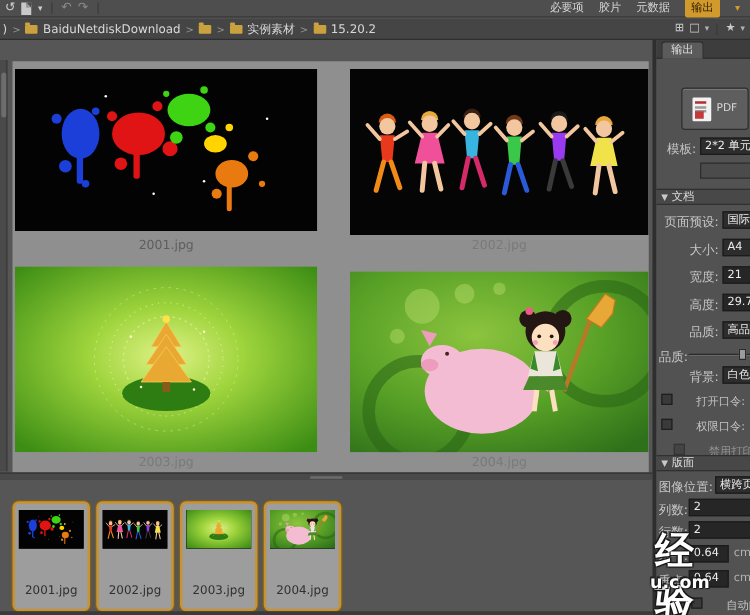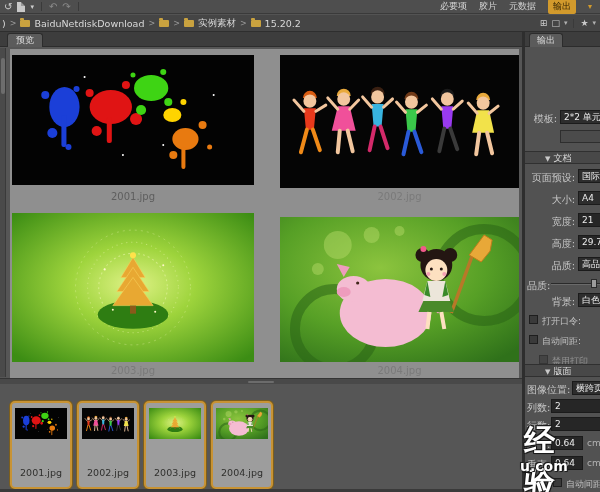--- a/index.html
+++ b/index.html
@@ -75,24 +75,24 @@
   .pdf-ic::before { content:''; position:absolute; left:2px; top:3px; width:9px; height:2px; background:#b03030; box-shadow:0 4px 0 #9a9a9a, 0 7px 0 #9a9a9a; }
   .pdf-ic::after { content:''; position:absolute; left:2px; bottom:2px; width:7px; height:6px; background:#c23a3a; }
   .op-row { position:absolute; left:0; width:100%; height:15px; }
   .op-lbl { position:absolute; top:2px; font-size:10px; color:#c6c6c6; text-align:right; white-space:nowrap; }
   .op-field { position:absolute; top:0; height:14px; background:#262626; border:1px solid #1b1b1b;
     color:#ececec; font-size:9px; line-height:12px; padding:0 3px; white-space:nowrap; overflow:hidden; cursor:default; }
   .op-dd { background:#2d2d2d; }
   .op-unit { position:absolute; top:2px; color:#b2b2b2; font-size:9px; }
   .sec-hdr { position:absolute; left:0; width:100%; height:13px; background:#484848;
     border-top:1px solid #303030; border-bottom:1px solid #303030; color:#dcdcdc;
-    font-size:9px; line-height:12px; padding-left:20px; cursor:default; }
+    font-size:9px; line-height:12px; padding-left:4px; cursor:default; }
   .sec-hdr .tri { font-size:7px; margin-right:3px; color:#c9c9c9; }
   .chk { position:absolute; top:2px; width:9px; height:9px; background:#3a3a3a; border:1px solid #1e1e1e; cursor:default; }
-  .chk-lbl { position:absolute; top:2px; font-size:9px; color:#c2c2c2; white-space:nowrap; }
+  .chk-lbl { position:absolute; top:2px; font-size:9px; color:#c2c2c2; white-space:nowrap;margin-left:15px; }
   .dim-row { opacity:.55; }
   .slider-groove { position:absolute; top:6px; height:2px; background:#2a2a2a; border-bottom:1px solid #6a6a6a; }
   .slider-knob { position:absolute; top:2px; width:6px; height:9px; background:#9c9c9c; border:1px solid #2a2a2a; }
   .refresh-bar { position:absolute; background:#4b4b4b; border:1px solid #2e2e2e; height:13px; cursor:default; }
 
   
   .watermark { position:absolute; z-index:50; pointer-events:none; color:#fff; }
   .wm1 { position:absolute; left:524px; top:420px; font-size:31px; font-weight:bold; letter-spacing:1px;
     text-shadow:0 0 2px #000,1px 1px 0 #222,-1px -1px 0 #222,1px -1px 0 #222,-1px 1px 0 #222; }
   .wm2 { position:absolute; left:520px; top:458px; font-size:14px; font-weight:bold;
@@ -324,23 +324,20 @@
       <span class="ci">⊞</span>
       <span class="ci">□</span>
       <span class="ci-caret">▾</span>
       <span class="tb-sep"></span>
       <span class="star">★</span>
       <span class="ci-caret">▾</span>
     </div>
   </div>
 
   <div class="preview-panel">
-    <div class="tabstrip">
-      <span class="tab">预览</span>
-    </div>
     <div class="left-strip">
         <div class="handle"></div>
       </div>
     <div class="sheet">
       <div class="cell-img" style="left:2px;top:6px;width:242px;height:130px">
           <svg preserveAspectRatio="none">
             <use href="#art-splatter"></use>
           </svg>
         </div>
       <div class="cell-img" style="left:270px;top:6px;width:239px;height:133px">
@@ -402,20 +399,24 @@
       <div class="card-name">2004.jpg</div>
     </div>
     <div class="content-bottom"></div>
   </div>
 
   <div class="output-panel">
     <div class="tabstrip">
       <span class="op-tab">输出</span>
     </div>
     <div class="op-body">
+      <div class="pdf-btn">
+        <span class="pdf-ic"></span>
+        <span>PDF</span>
+      </div>
 
       <div class="op-row" style="top:62px">
         <span class="op-lbl" style="left:0;width:32px">模板:</span>
         <span class="op-field op-dd" style="left:35px;width:60px">2*2 单元格</span>
       </div>
       <div class="refresh-bar" style="left:35px;top:82px;width:60px"></div>
 
       <div class="sec-hdr" style="top:103px">
         <span class="tri">▼</span><span>文档</span>
       </div>
@@ -451,21 +452,21 @@
         <span class="op-lbl" style="left:0;width:50px">背景:</span>
         <span class="op-field op-dd" style="left:53px;width:44px">白色</span>
       </div>
 
       <div class="op-row" style="top:265px">
         <span class="chk" style="left:4px"></span>
         <span class="chk-lbl" style="left:17px">打开口令:</span>
       </div>
       <div class="op-row" style="top:285px">
         <span class="chk" style="left:4px"></span>
-        <span class="chk-lbl" style="left:17px">自动间距:</span>
+        <span class="chk-lbl" style="left:17px">权限口令:</span>
       </div>
       <div class="op-row dim-row" style="top:305px">
         <span class="chk" style="left:14px"></span>
         <span class="chk-lbl" style="left:27px">禁用打印</span>
       </div>
 
       <div class="sec-hdr" style="top:316px">
         <span class="tri">▼</span><span>版面</span>
       </div>
 

